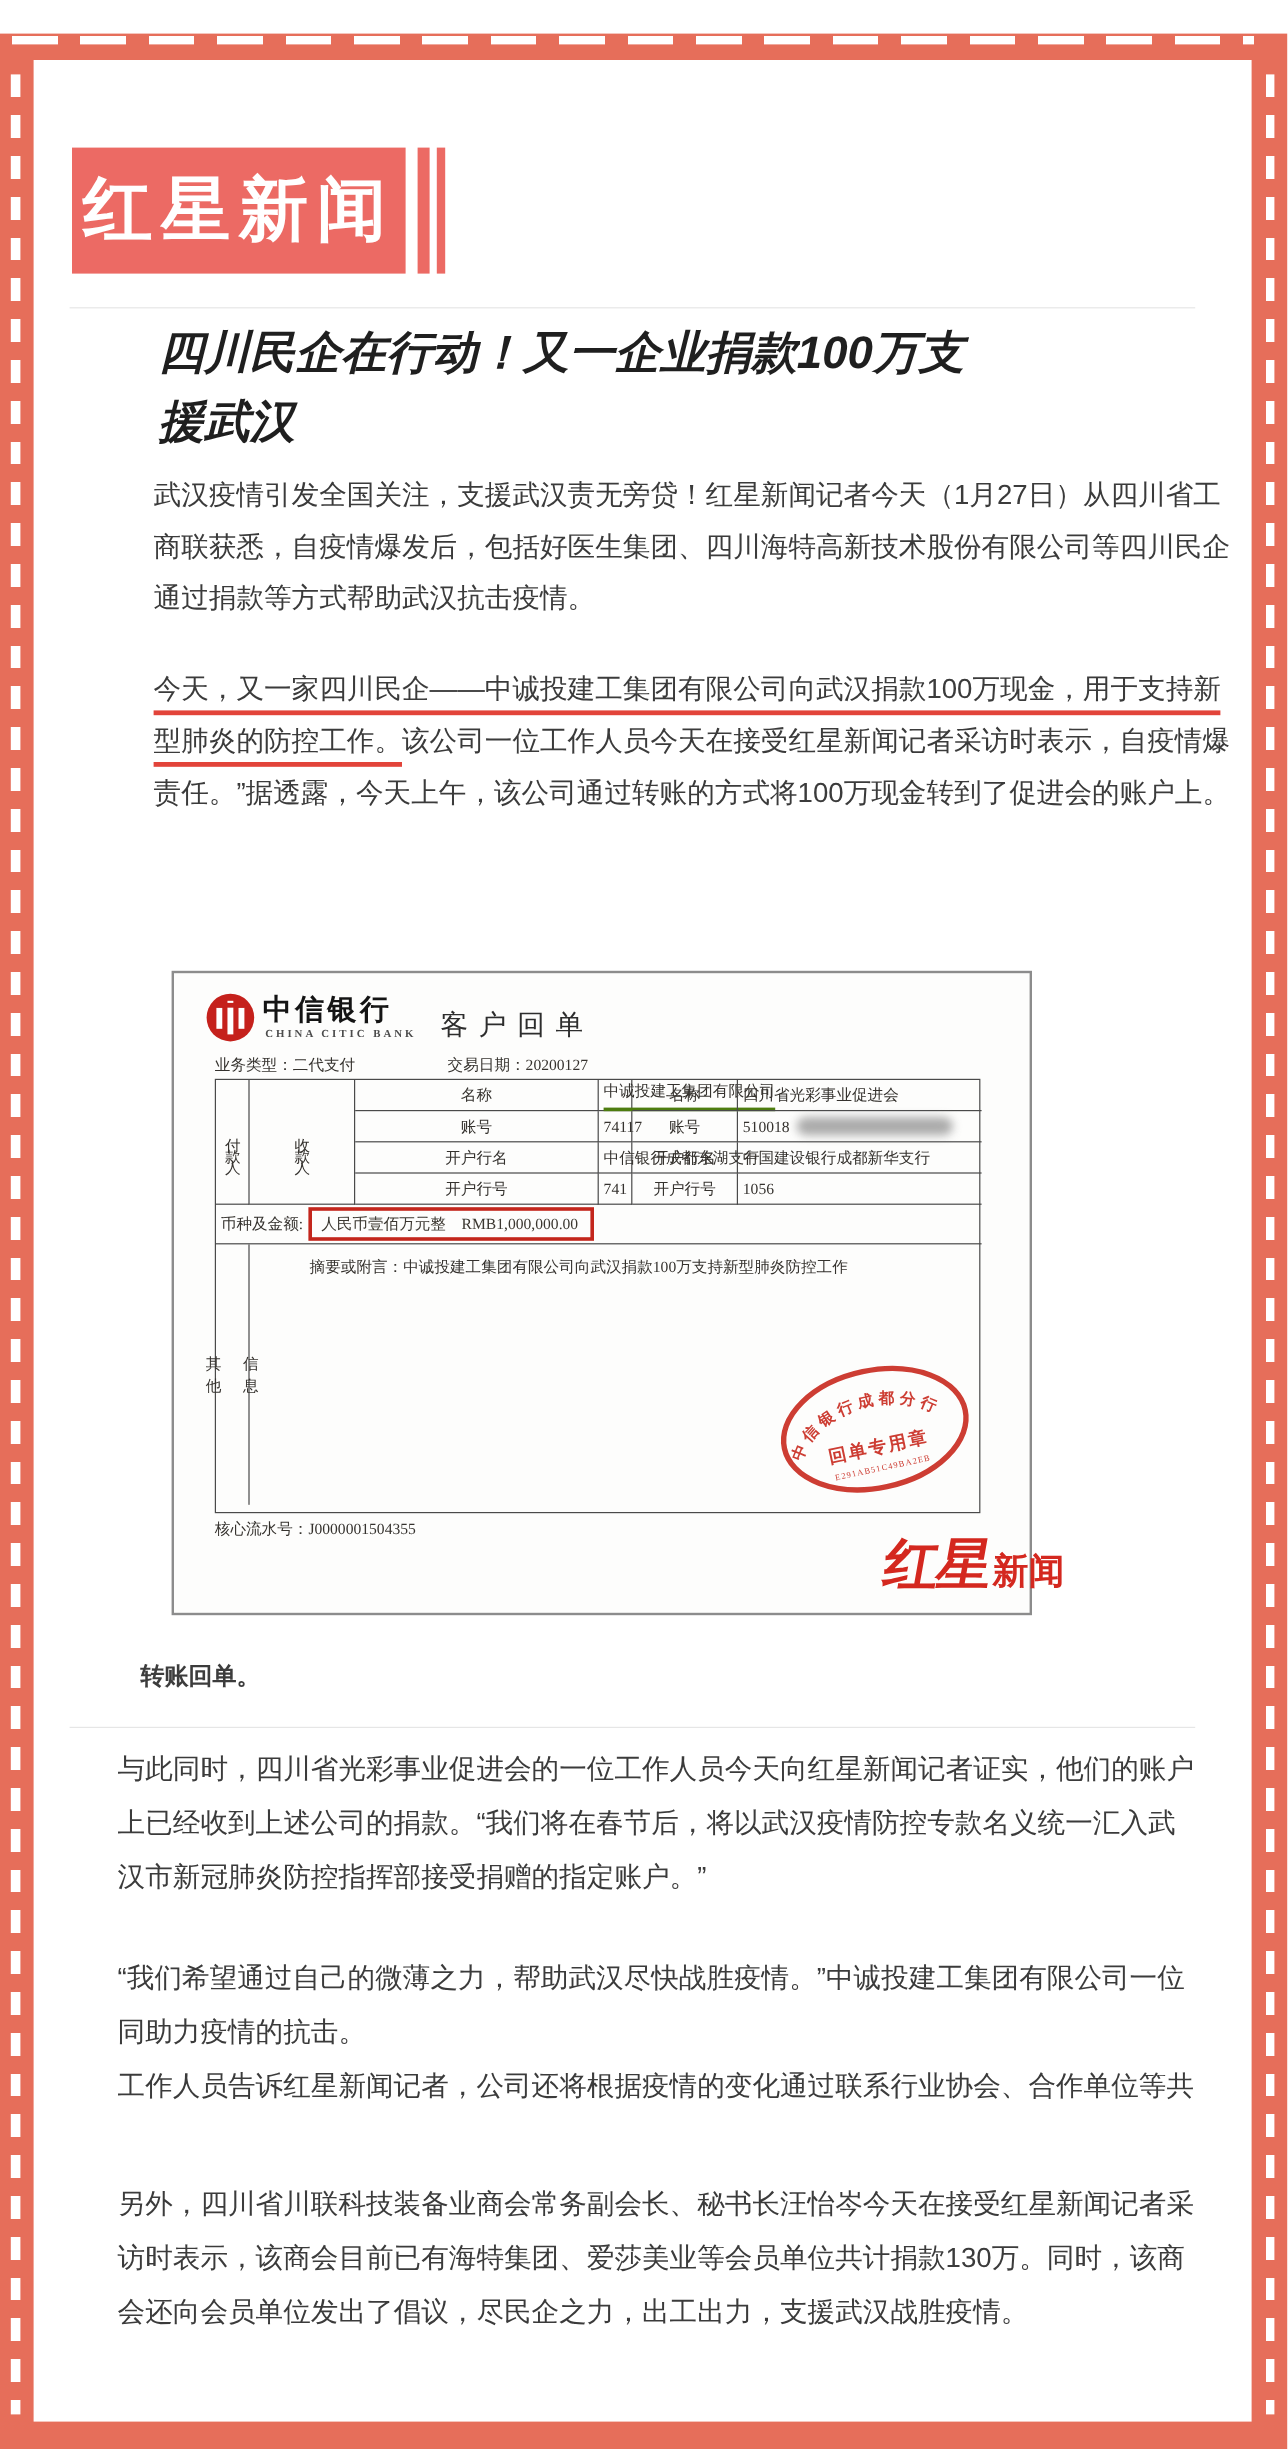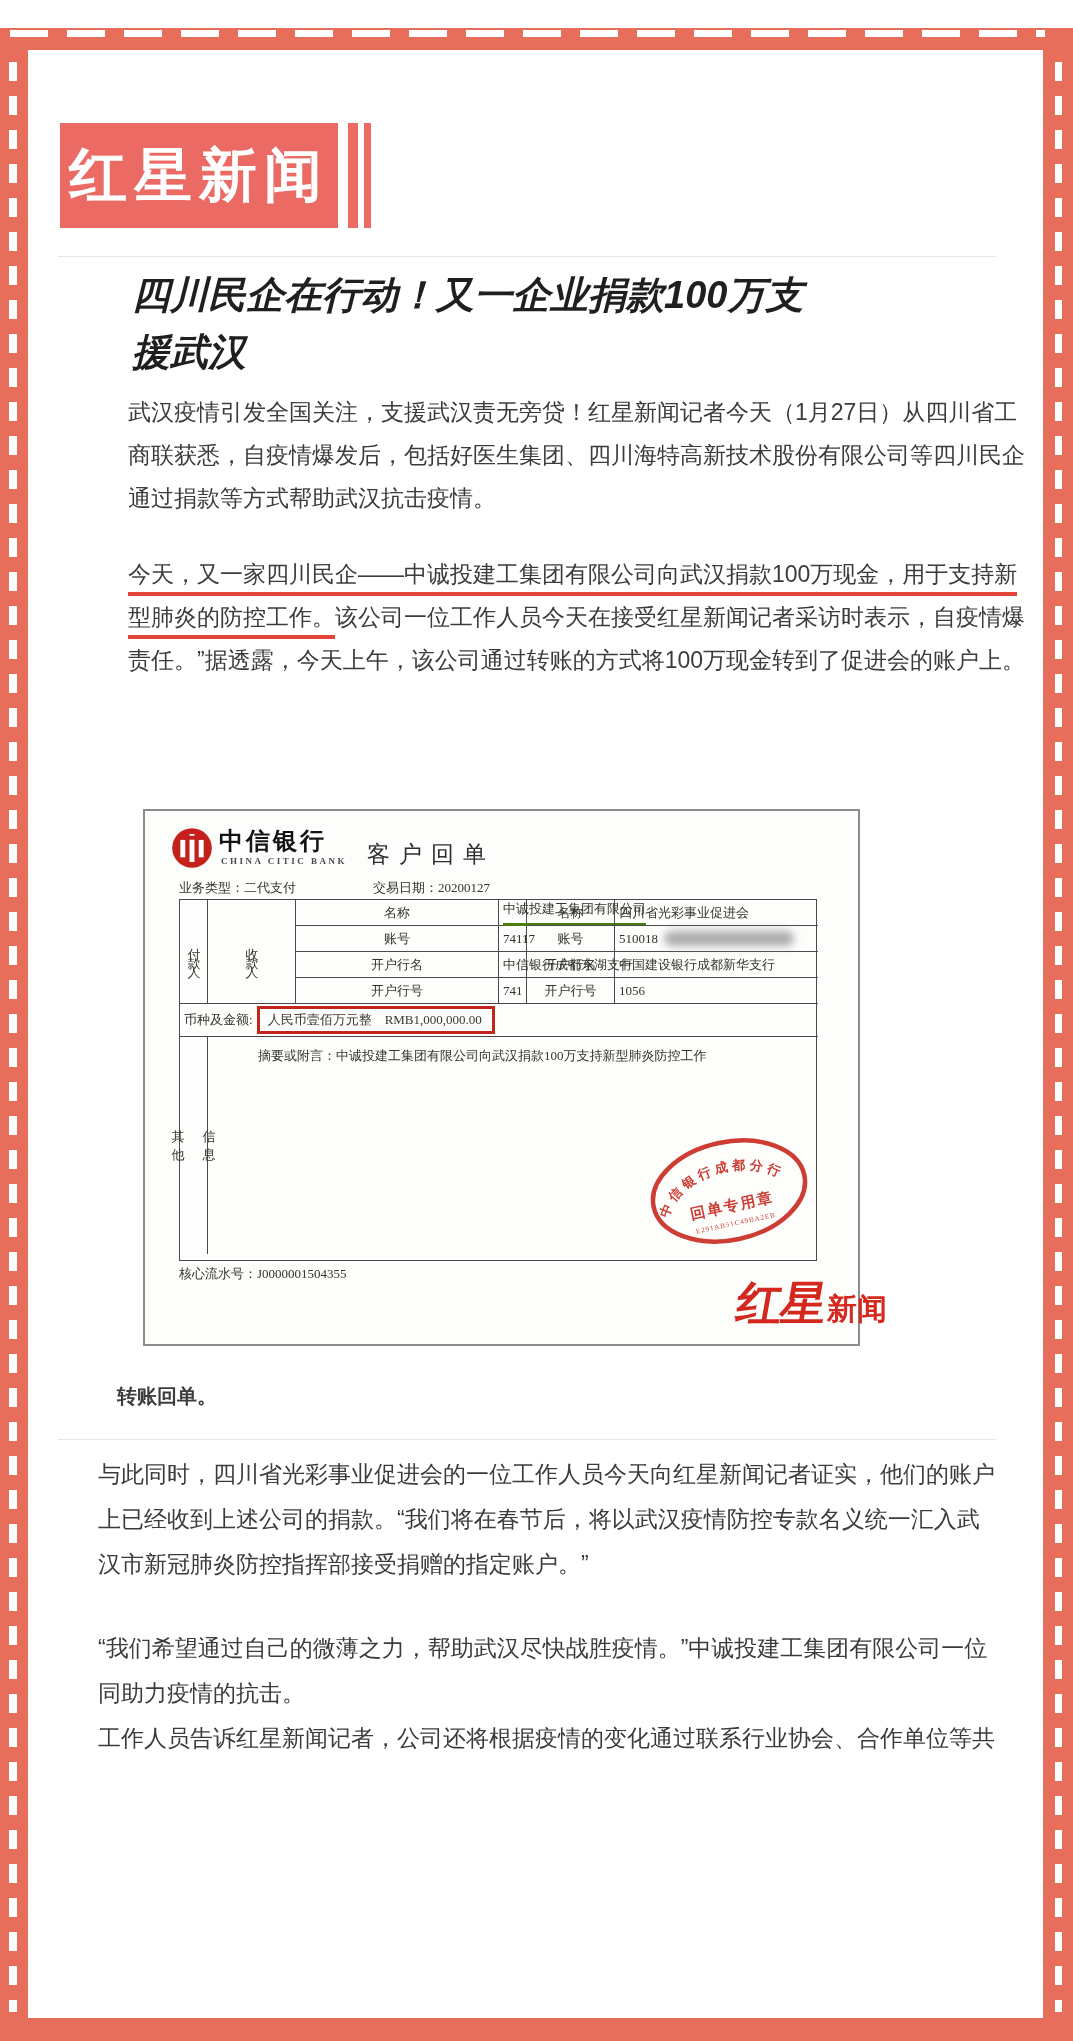--- a/index.html
+++ b/index.html
@@ -230,15 +230,20 @@
       <div class="ln">上已经收到上述公司的捐款。“我们将在春节后，将以武汉疫情防控专款名义统一汇入武</div>
       <div class="ln">汉市新冠肺炎防控指挥部接受捐赠的指定账户。”</div>
     </div>
 
     <div class="para secb p4">
       <div class="ln">“我们希望通过自己的微薄之力，帮助武汉尽快战胜疫情。”中诚投建工集团有限公司一位</div>
       <div class="ln">同助力疫情的抗击。</div>
       <div class="ln">工作人员告诉红星新闻记者，公司还将根据疫情的变化通过联系行业协会、合作单位等共</div>
     </div>
 
+    <div class="para secb p5">
+      <div class="ln">另外，四川省川联科技装备业商会常务副会长、秘书长汪怡岑今天在接受红星新闻记者采</div>
+      <div class="ln">访时表示，该商会目前已有海特集团、爱莎美业等会员单位共计捐款130万。同时，该商</div>
+      <div class="ln">会还向会员单位发出了倡议，尽民企之力，出工出力，支援武汉战胜疫情。</div>
+    </div>
 
   </div>
 </div>
 
 </body></html>

